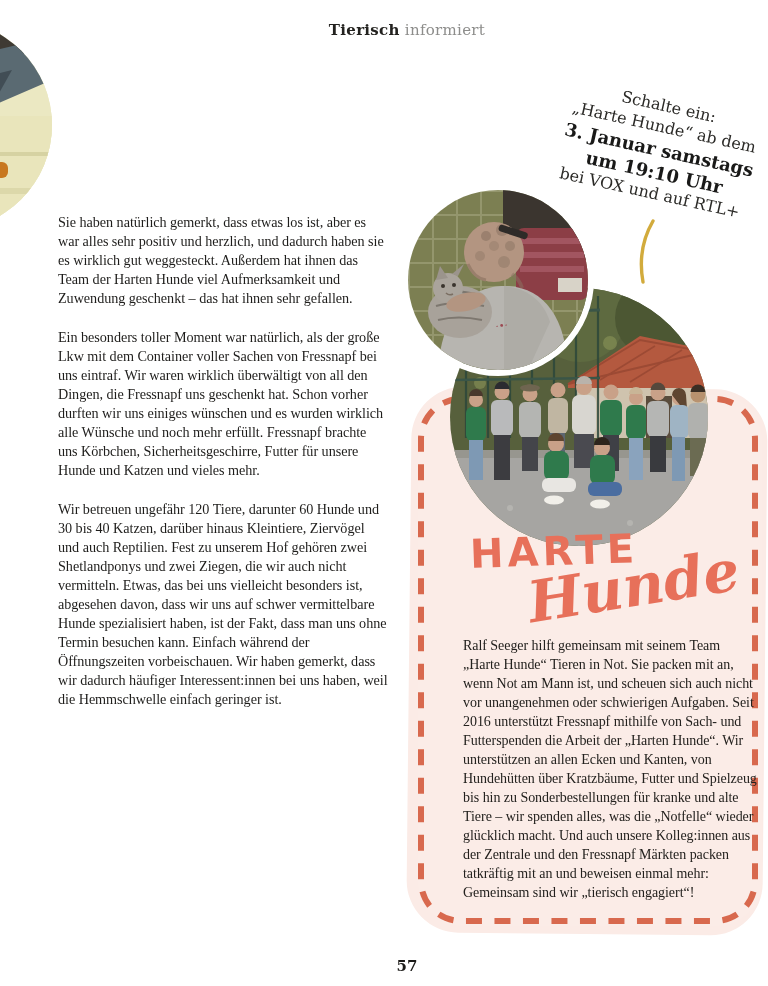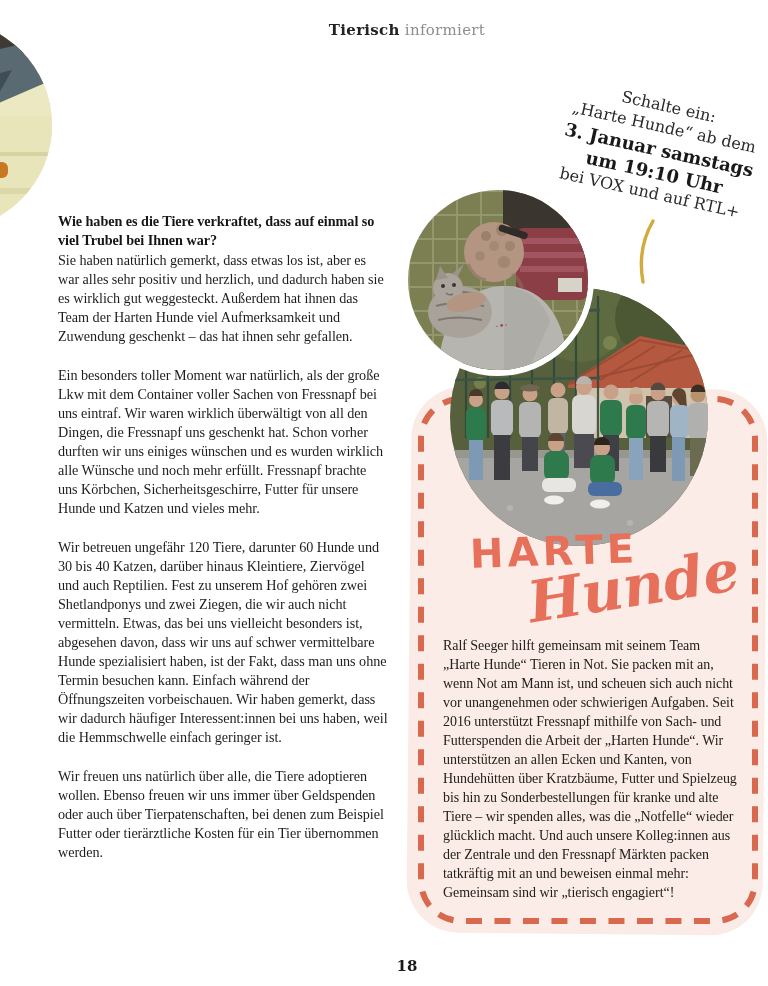--- a/index.html
+++ b/index.html
@@ -48,21 +48,21 @@
 
   
   .logo-word1{position:absolute;left:470px;top:528px;
               font-family:"DejaVu Sans", sans-serif;font-weight:800;font-size:40px;
               letter-spacing:4px;color:#e7705a;transform:rotate(-2deg);}
   .logo-word2{position:absolute;left:527px;top:552px;
               font-family:"DejaVu Serif", serif;font-style:italic;font-weight:bold;
               font-size:57px;color:#e7705a;transform:rotate(-9deg);}
 
   
-  .infobox-text{position:absolute;left:443px;top:636px;width:297px;
+  .infobox-text{position:absolute;left:463px;top:636px;width:297px;
                 font-size:14px;line-height:19px;letter-spacing:-0.05px;color:#23211e;}
 
   
   .page-number{position:absolute;left:46px;right:0;top:957px;text-align:center;
                font-family:"DejaVu Serif", serif;font-weight:bold;font-size:15px;color:#1b1a18;}
 </style>
 </head>
 <body>
 
 <div class="page">
@@ -92,31 +92,29 @@
     <div class="teaser-line bold">um 19:10 Uhr</div>
     <div class="teaser-line">bei VOX und auf RTL+</div>
   </div>
 
   <svg class="squiggle" viewBox="0 0 32 72">
     <path d="M 23 5 C 12 24 9 44 13 66" fill="none" stroke="#d2ab3c" stroke-width="3.4" stroke-linecap="round"></path>
   </svg>
 
   <div class="interview">
     <div class="qa">
-      <div class="question">Wie haben es die Tiere verkraftet, dass auf einmal so viel Trubel bei Ihnen war?</div>
       <div class="answer">Sie haben natürlich gemerkt, dass etwas los ist, aber es war alles sehr positiv und herzlich, und dadurch haben sie es wirklich gut weggesteckt. Außerdem hat ihnen das Team der Harten Hunde viel Aufmerksamkeit und Zuwendung geschenkt – das hat ihnen sehr gefallen.</div>
     </div>
     <div class="qa">
       <div class="answer">Ein besonders toller Moment war natürlich, als der große Lkw mit dem Container voller Sachen von Fressnapf bei uns eintraf. Wir waren wirklich überwältigt von all den Dingen, die Fressnapf uns geschenkt hat. Schon vorher durften wir uns einiges wünschen und es wurden wirklich alle Wünsche und noch mehr erfüllt. Fressnapf brachte uns Körbchen, Sicherheitsgeschirre, Futter für unsere Hunde und Katzen und vieles mehr.</div>
     </div>
     <div class="qa">
       <div class="answer">Wir betreuen ungefähr 120 Tiere, darunter 60 Hunde und 30 bis 40 Katzen, darüber hinaus Kleintiere, Ziervögel und auch Reptilien. Fest zu unserem Hof gehören zwei Shetlandponys und zwei Ziegen, die wir auch nicht vermitteln. Etwas, das bei uns vielleicht besonders ist, abgesehen davon, dass wir uns auf schwer vermittelbare Hunde spezialisiert haben, ist der Fakt, dass man uns ohne Termin besuchen kann. Einfach während der Öffnungszeiten vorbeischauen. Wir haben gemerkt, dass wir dadurch häufiger Interessent:innen bei uns haben, weil die Hemmschwelle einfach geringer ist.</div>
     </div>
     <div class="qa">
-      <div class="answer">Wir freuen uns natürlich über alle, die Tiere adoptieren wollen. Ebenso freuen wir uns immer über Geldspenden oder auch über Tierpatenschaften, bei denen zum Beispiel Futter oder tierärztliche Kosten für ein Tier übernommen werden.</div>
     </div>
   </div>
 
   <div class="box-fill"></div>
   <div class="box-fill2"></div>
   <svg class="box-dashes" viewBox="0 0 348 536">
     <rect x="7" y="7" width="334" height="522" rx="40" fill="none" stroke="#d8694e" stroke-width="6" stroke-dasharray="16 12.5" stroke-linecap="butt"></rect>
   </svg>
 
   <div class="group-circle">
@@ -271,15 +269,15 @@
 
       <ellipse cx="58" cy="112" rx="20" ry="9" transform="rotate(-12 58 112)" fill="#b39581"></ellipse>
     </svg>
   </div>
 
   <div class="logo-word1">HARTE</div>
   <div class="logo-word2">Hunde</div>
 
   <div class="infobox-text">Ralf Seeger hilft gemeinsam mit seinem Team „Harte Hunde“ Tieren in Not. Sie packen mit an, wenn Not am Mann ist, und scheuen sich auch nicht vor unangenehmen oder schwierigen Aufgaben. Seit 2016 unterstützt Fressnapf mithilfe von Sach- und Futterspenden die Arbeit der „Harten Hunde“. Wir unterstützen an allen Ecken und Kanten, von Hundehütten über Kratzbäume, Futter und Spielzeug bis hin zu Sonderbestellungen für kranke und alte Tiere – wir spenden alles, was die „Notfelle“ wieder glücklich macht. Und auch unsere Kolleg:innen aus der Zentrale und den Fressnapf Märkten packen tatkräftig mit an und beweisen einmal mehr: Gemeinsam sind wir „tierisch engagiert“!</div>
 
-  <div class="page-number">18</div>
+  <div class="page-number">57</div>
 
 </div>
 
 </body></html>

